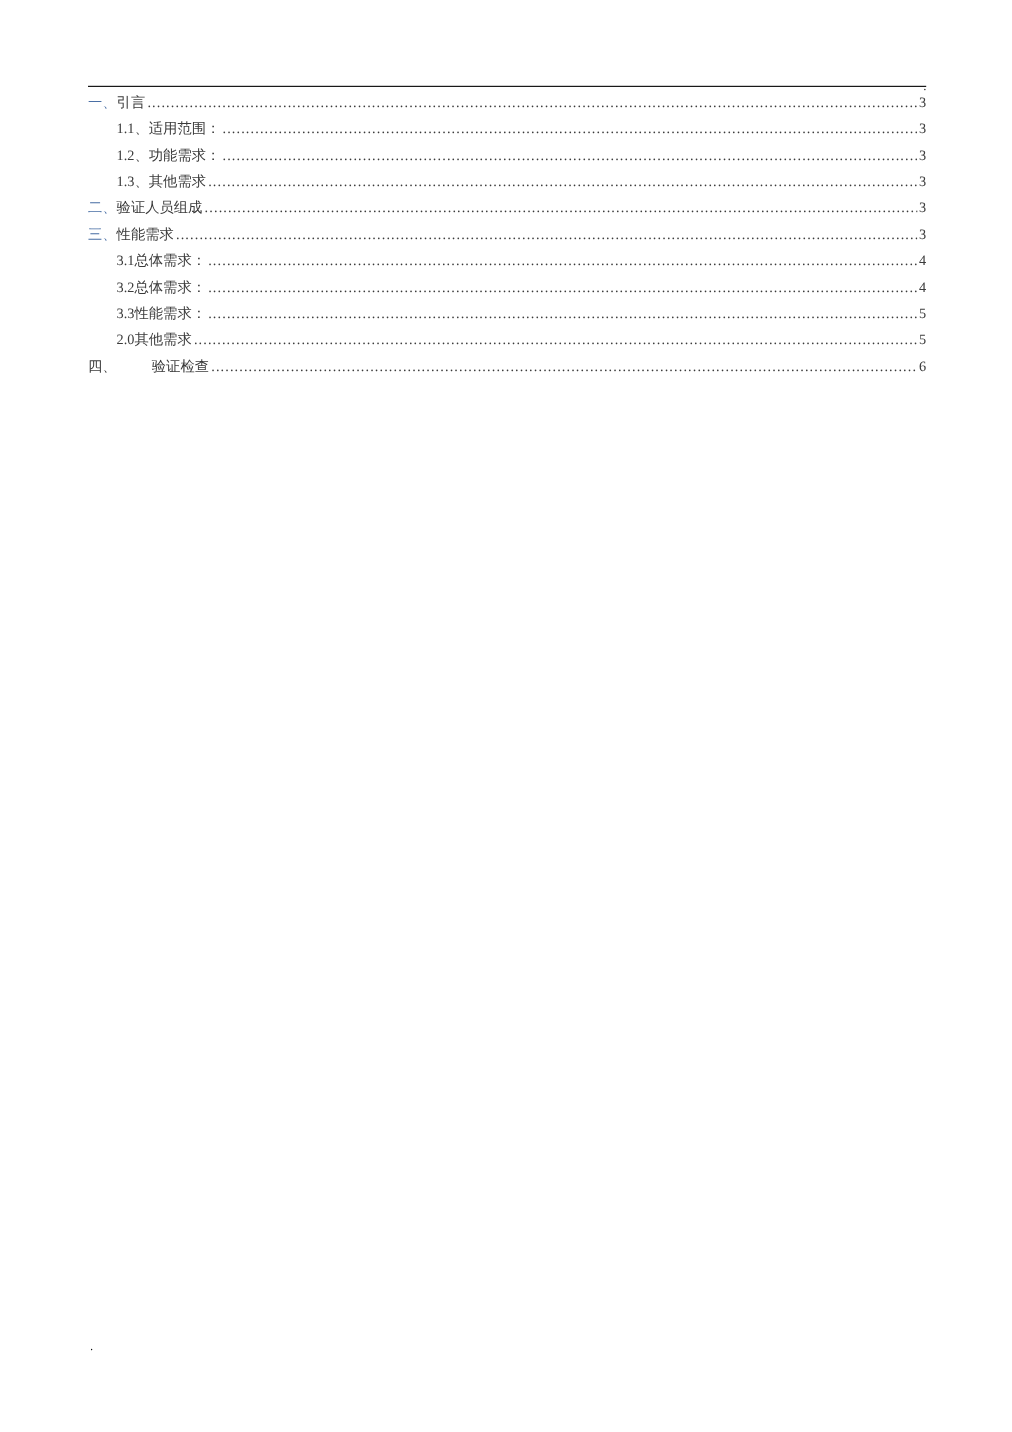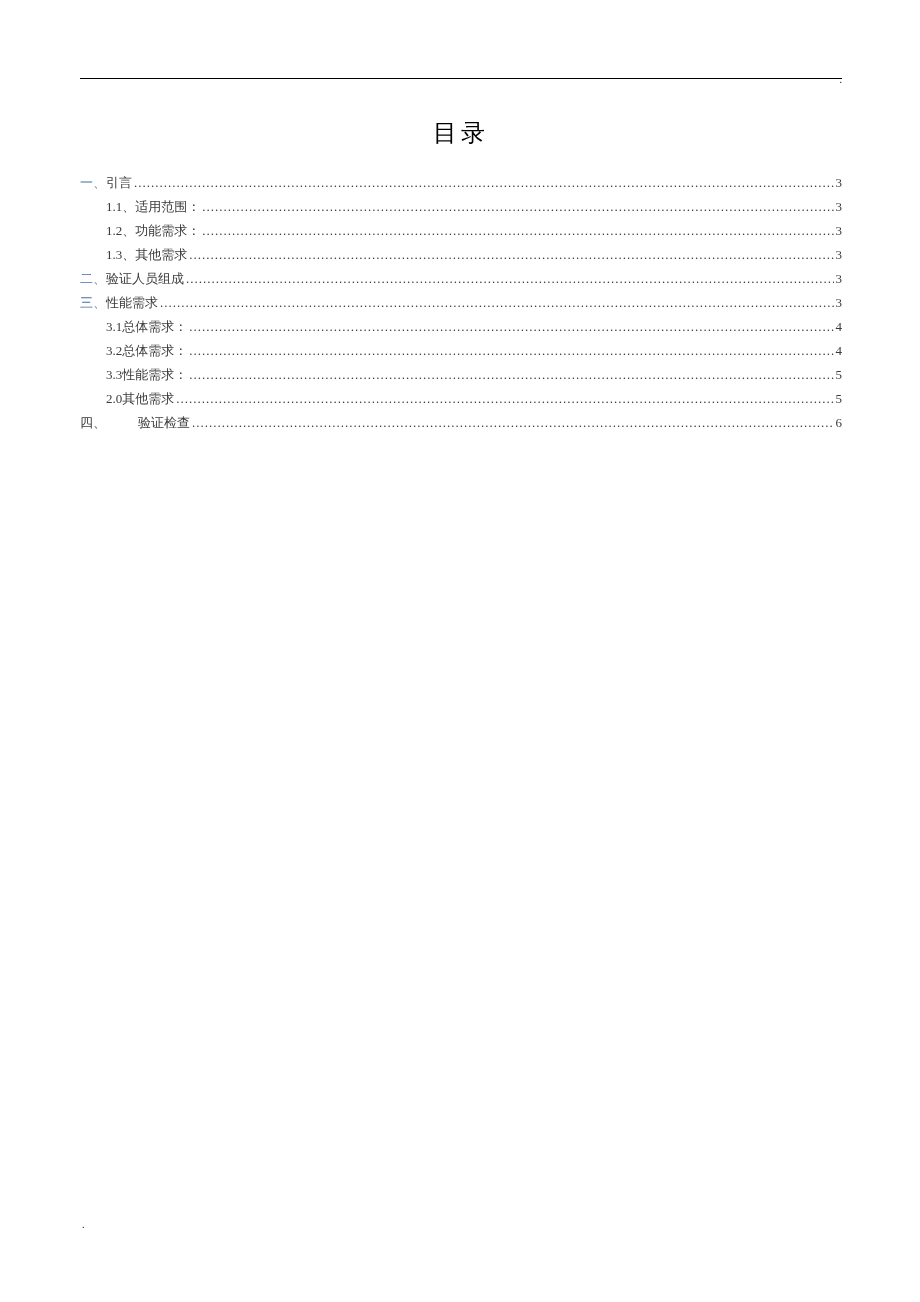--- a/index.html
+++ b/index.html
@@ -91,21 +91,20 @@
       margin-right: 32px;
     }
   </style>
 </head>
 <body>
 
 <div class="page-container">
   <div class="header-dot">.</div>
   <div class="header-rule"></div>
 
-  <h1 class="title">目录</h1>
 
   <ul class="toc-list">
       <li class="toc-entry level-1">
         <span class="entry-prefix link-blue">一、</span>
         <span class="entry-label">引言</span>
         <span class="entry-dots"></span>
         <span class="entry-page">3</span>
       </li>
       <li class="toc-entry level-2">
         <span class="entry-prefix">1.1、</span>

